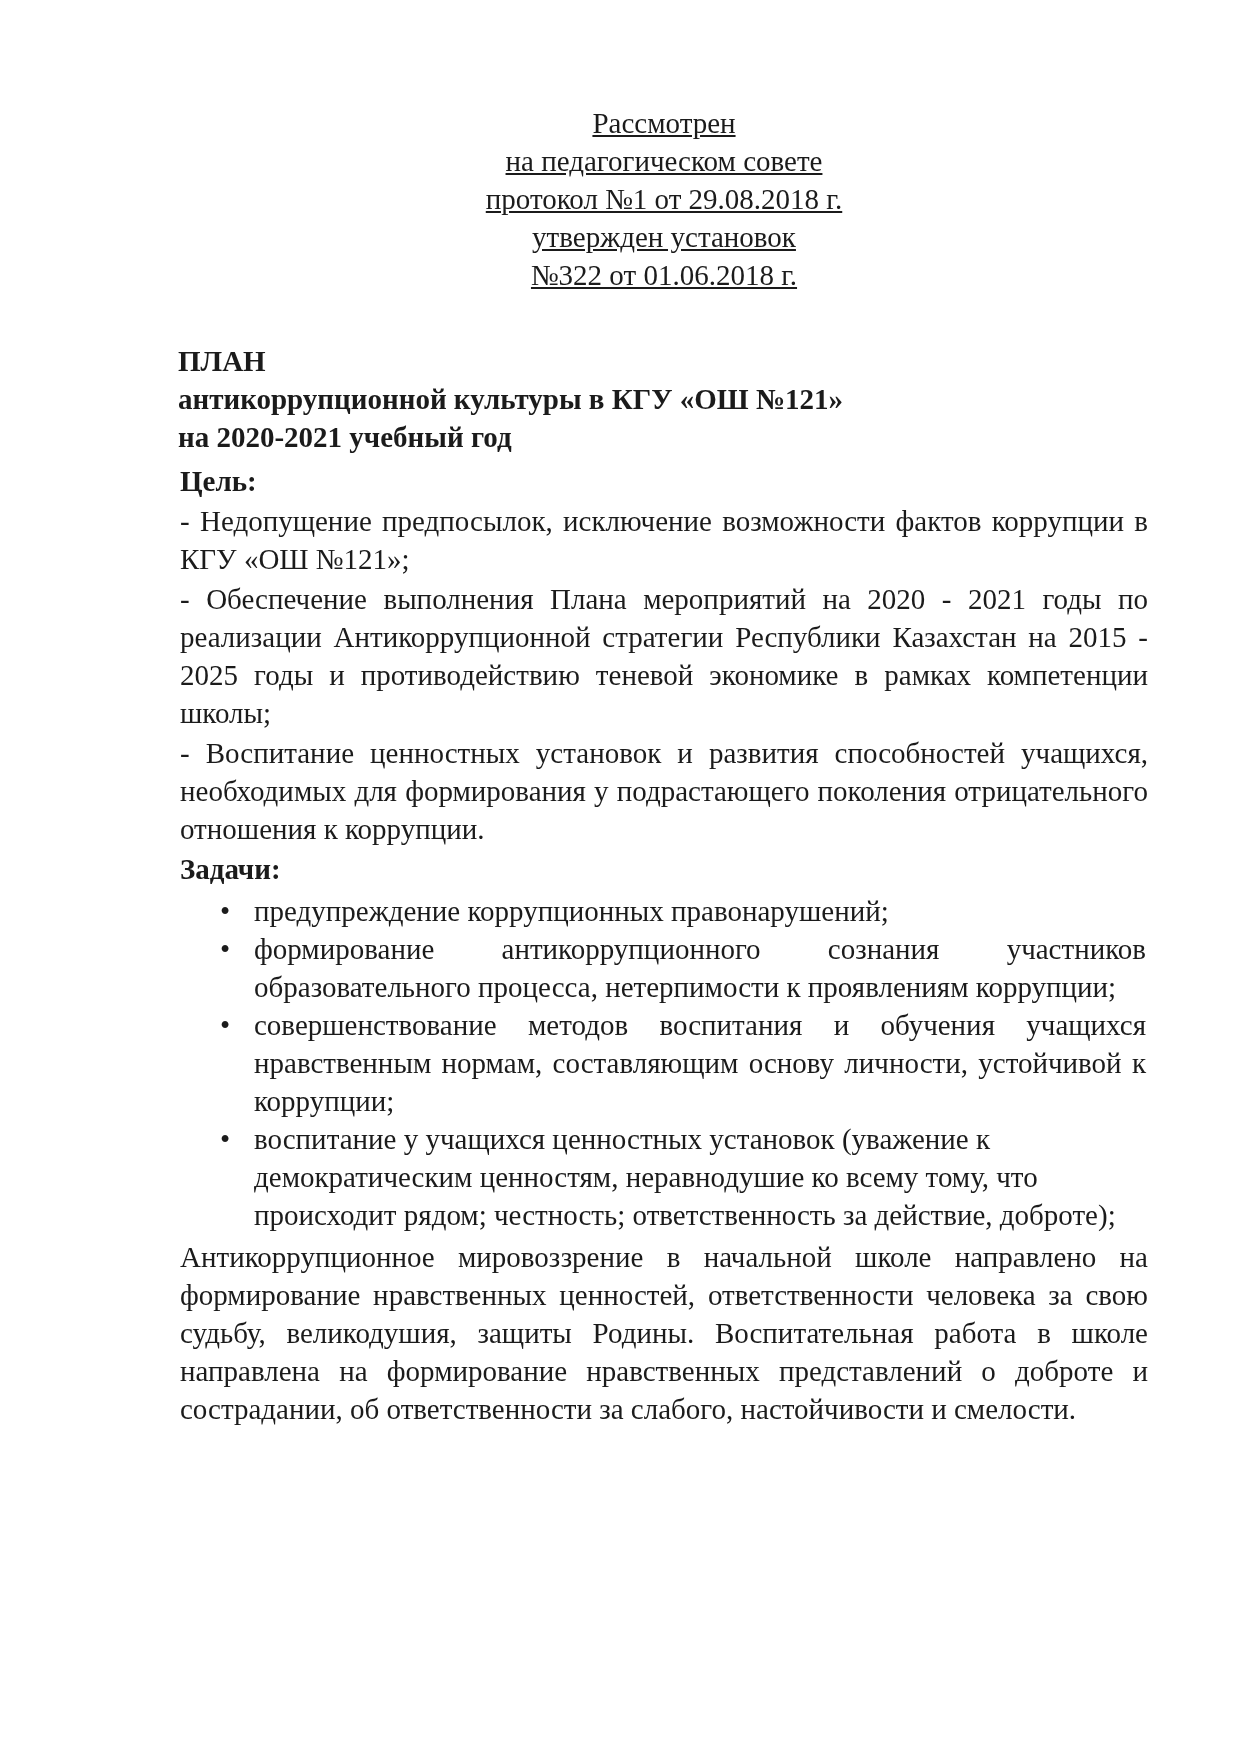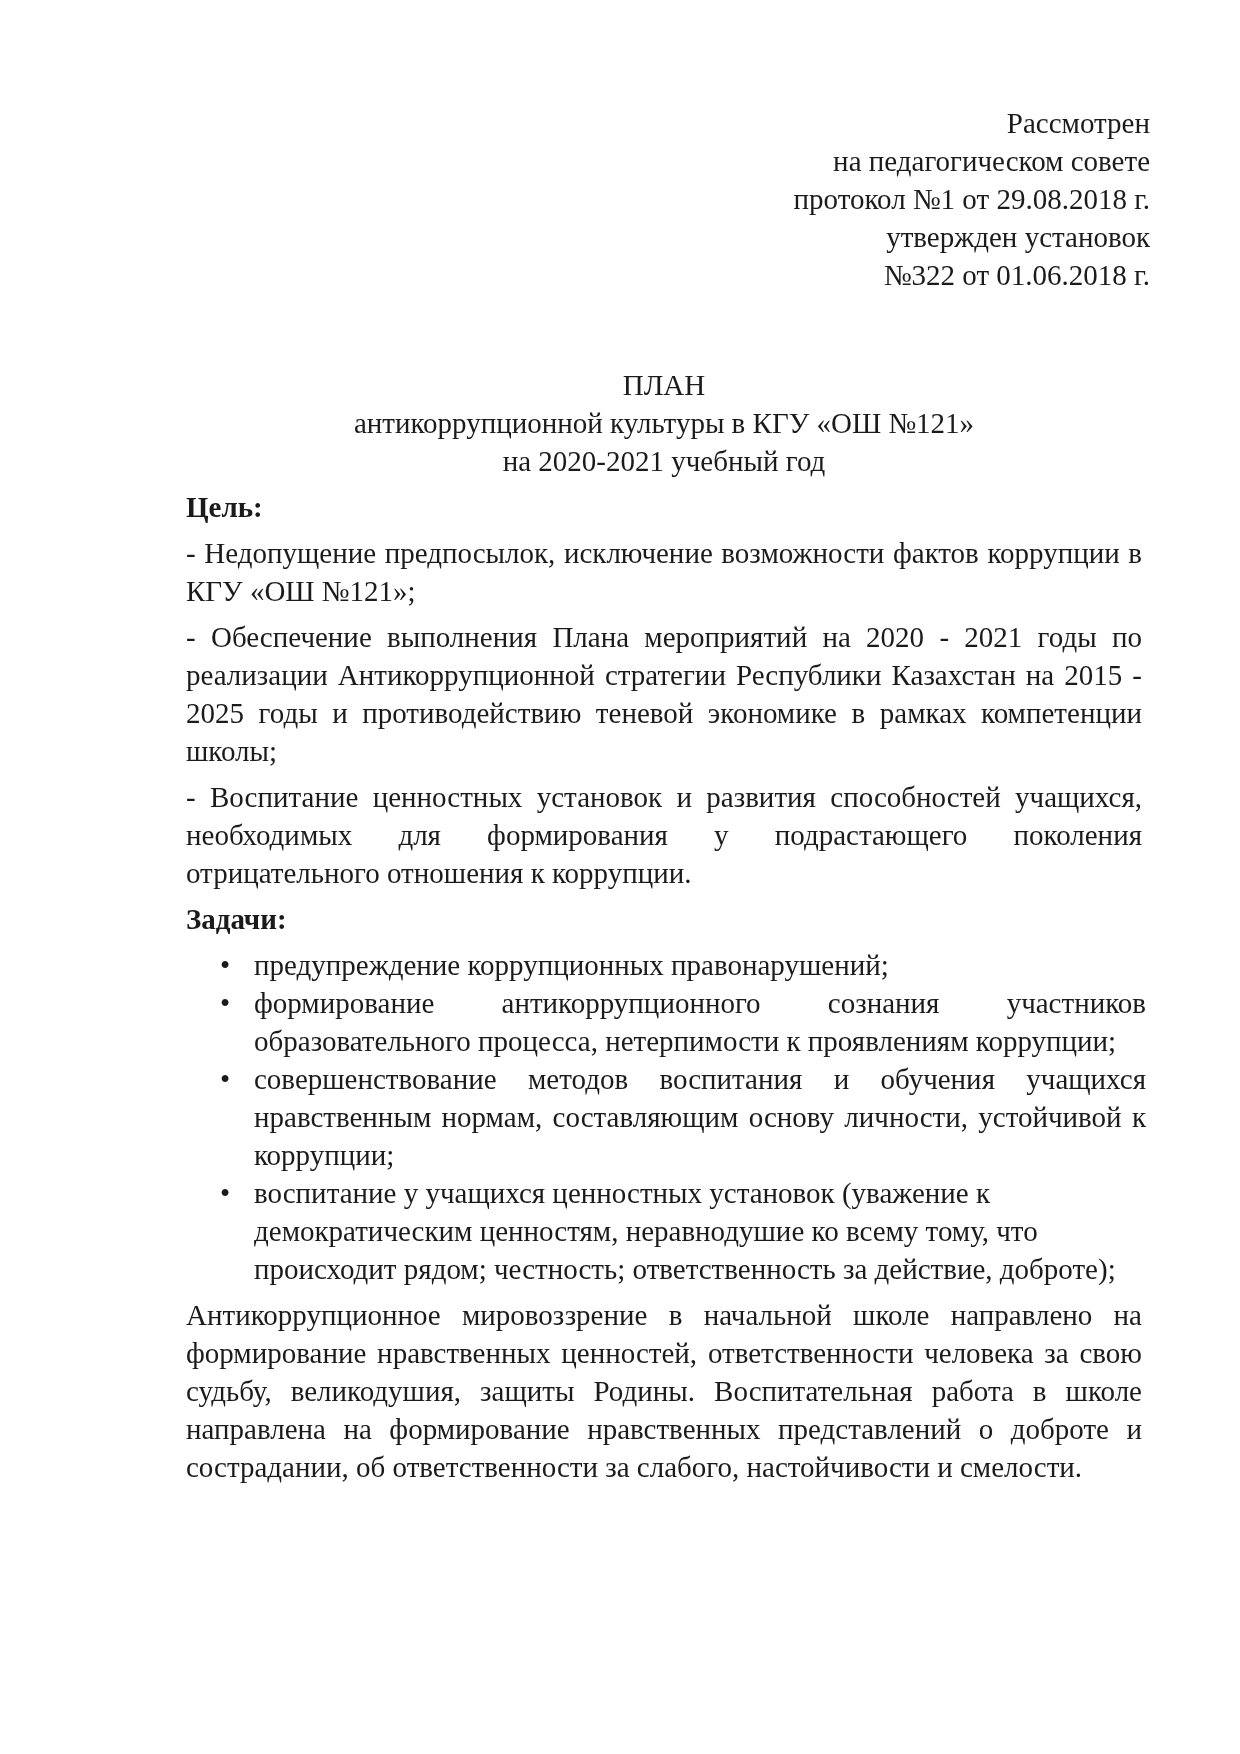--- a/index.html
+++ b/index.html
@@ -14,33 +14,34 @@
     background: #ffffff;
     box-sizing: border-box;
     padding: 104px 90px 0 178px;
     font-family: "Liberation Serif", "DejaVu Serif", serif;
     font-size: 29px;
     line-height: 38px;
     color: #1b1b1b;
     overflow: hidden;
   }
   .approval {
-    text-align: right;
-    margin: 0 0 72px 0;
+    text-align: center;
+    margin: 0 0 48px 0;
+    text-decoration: underline;
   }
   .approval div {
     white-space: nowrap;
   }
   .doc-title {
-    text-align: center;
-    font-weight: normal;
+    text-align: left;
+    font-weight: bold;
     margin: 0 0 6px 0;
   }
   p.body-par {
-    margin: 8px;
+    margin: 2px;
     text-align: justify;
   }
   .inline-heading {
     font-weight: bold;
   }
   ul.tasks {
     list-style: none;
     margin: 4px;
     padding: 0;
   }

